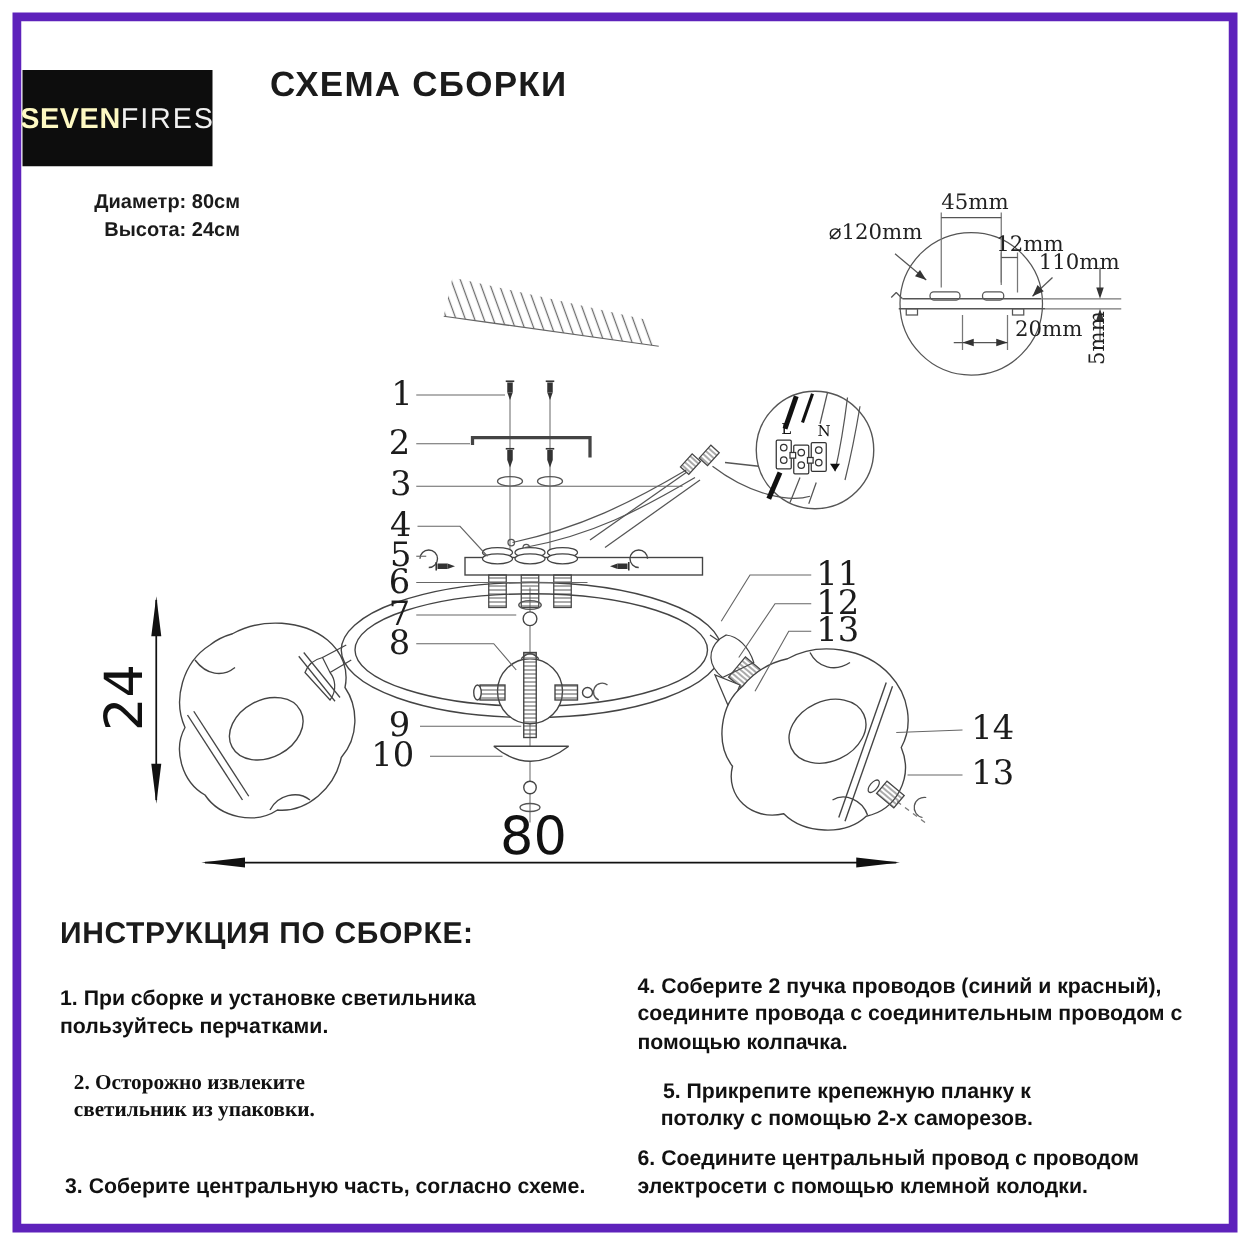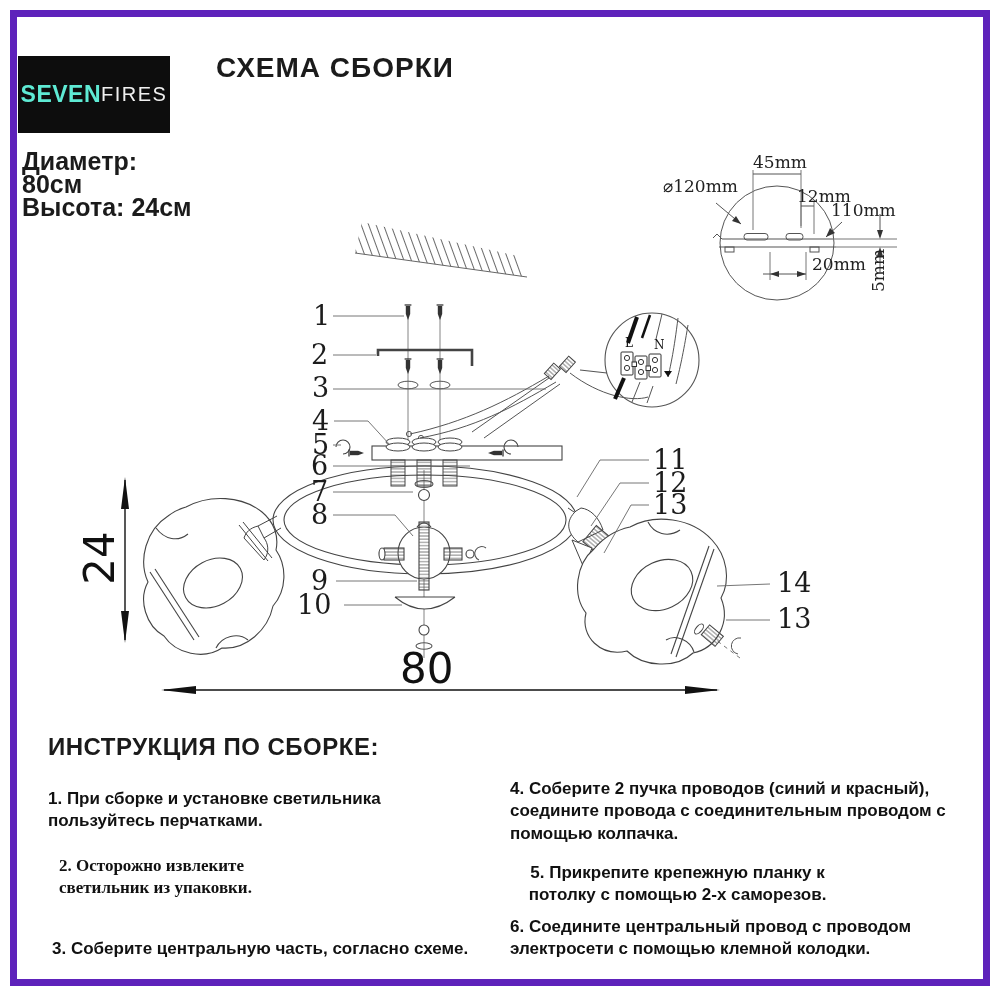--- a/index.html
+++ b/index.html
@@ -3,25 +3,25 @@
 <meta charset="utf-8">
 <style>
   html,body{margin:0;padding:0;background:#fff;}
   .page{position:relative;width:1000px;height:1000px;background:#fff;overflow:hidden;
         font-family:"Liberation Sans",sans-serif;color:#1b1b1b;}
   .frame{position:absolute;left:10px;top:10px;right:10px;bottom:14px;
          border:7px solid #5e22bb;pointer-events:none;}
   
   .logo{position:absolute;left:18px;top:56px;width:152px;height:77px;background:#0d0d0d;
         display:flex;align-items:center;justify-content:center;}
-  .logo .b{color:#5eead4;font-weight:700;font-size:23px;letter-spacing:.5px;}
-  .logo .l{color:#f0f0f0;font-weight:400;font-size:20px;letter-spacing:1.5px;}
+  .logo .b{color:#fef9c3;font-weight:700;font-size:23px;letter-spacing:.5px;}
+  .logo .l{color:#f0f0f0;font-weight:400;font-size:23px;letter-spacing:1.5px;}
   .title{position:absolute;left:216px;top:52px;font-size:28px;font-weight:800;letter-spacing:1px;}
-  .specs{position:absolute;left:22px;top:150px;width:170px;text-align:left;
-         font-size:25px;font-weight:700;line-height:23px;}
+  .specs{position:absolute;left:22px;top:150px;width:170px;text-align:right;
+         font-size:16px;font-weight:700;line-height:23px;}
   
   .callout{position:absolute;font-family:"DejaVu Serif","Liberation Serif",serif;
            font-size:27px;color:#1c1c1c;line-height:1;}
   .dimbig{position:absolute;font-family:"DejaVu Sans",sans-serif;font-size:42px;color:#111;line-height:1;}
   .rot{transform:rotate(-90deg);transform-origin:center;}
   .cad{position:absolute;font-family:"DejaVu Serif","Liberation Serif",serif;
        font-size:17px;color:#222;line-height:1;}
   .wlabel{position:absolute;font-family:"DejaVu Serif","Liberation Serif",serif;
           font-size:12px;color:#111;line-height:1;}
   svg{position:absolute;left:0;top:0;}

